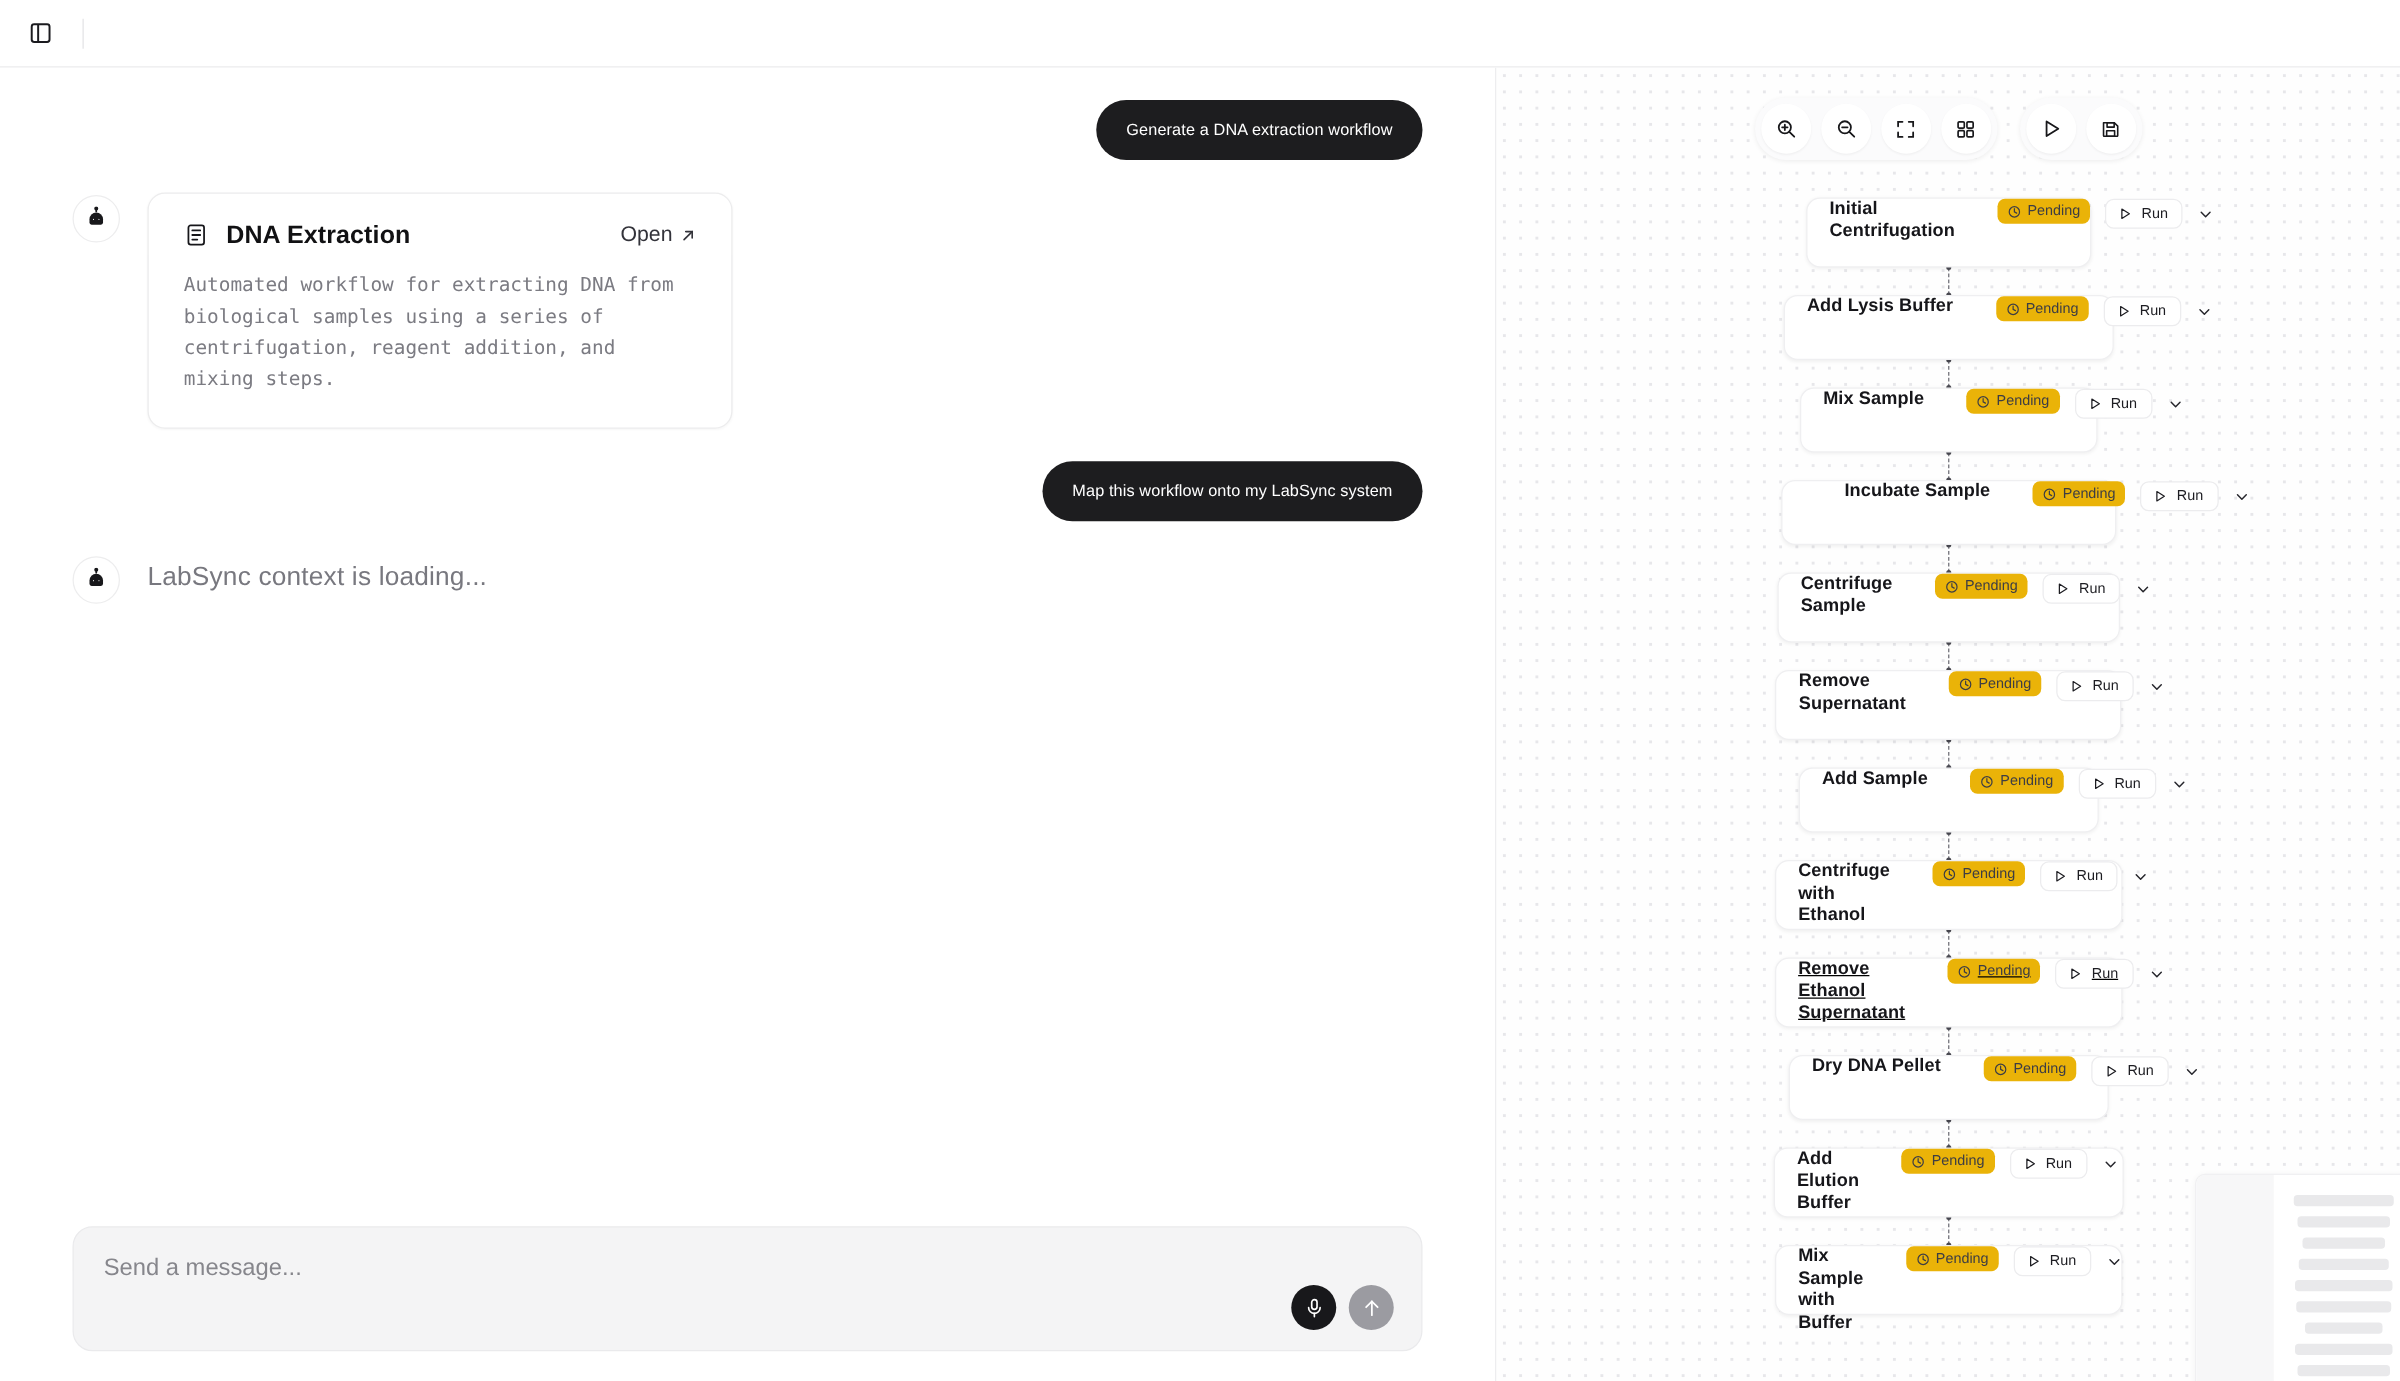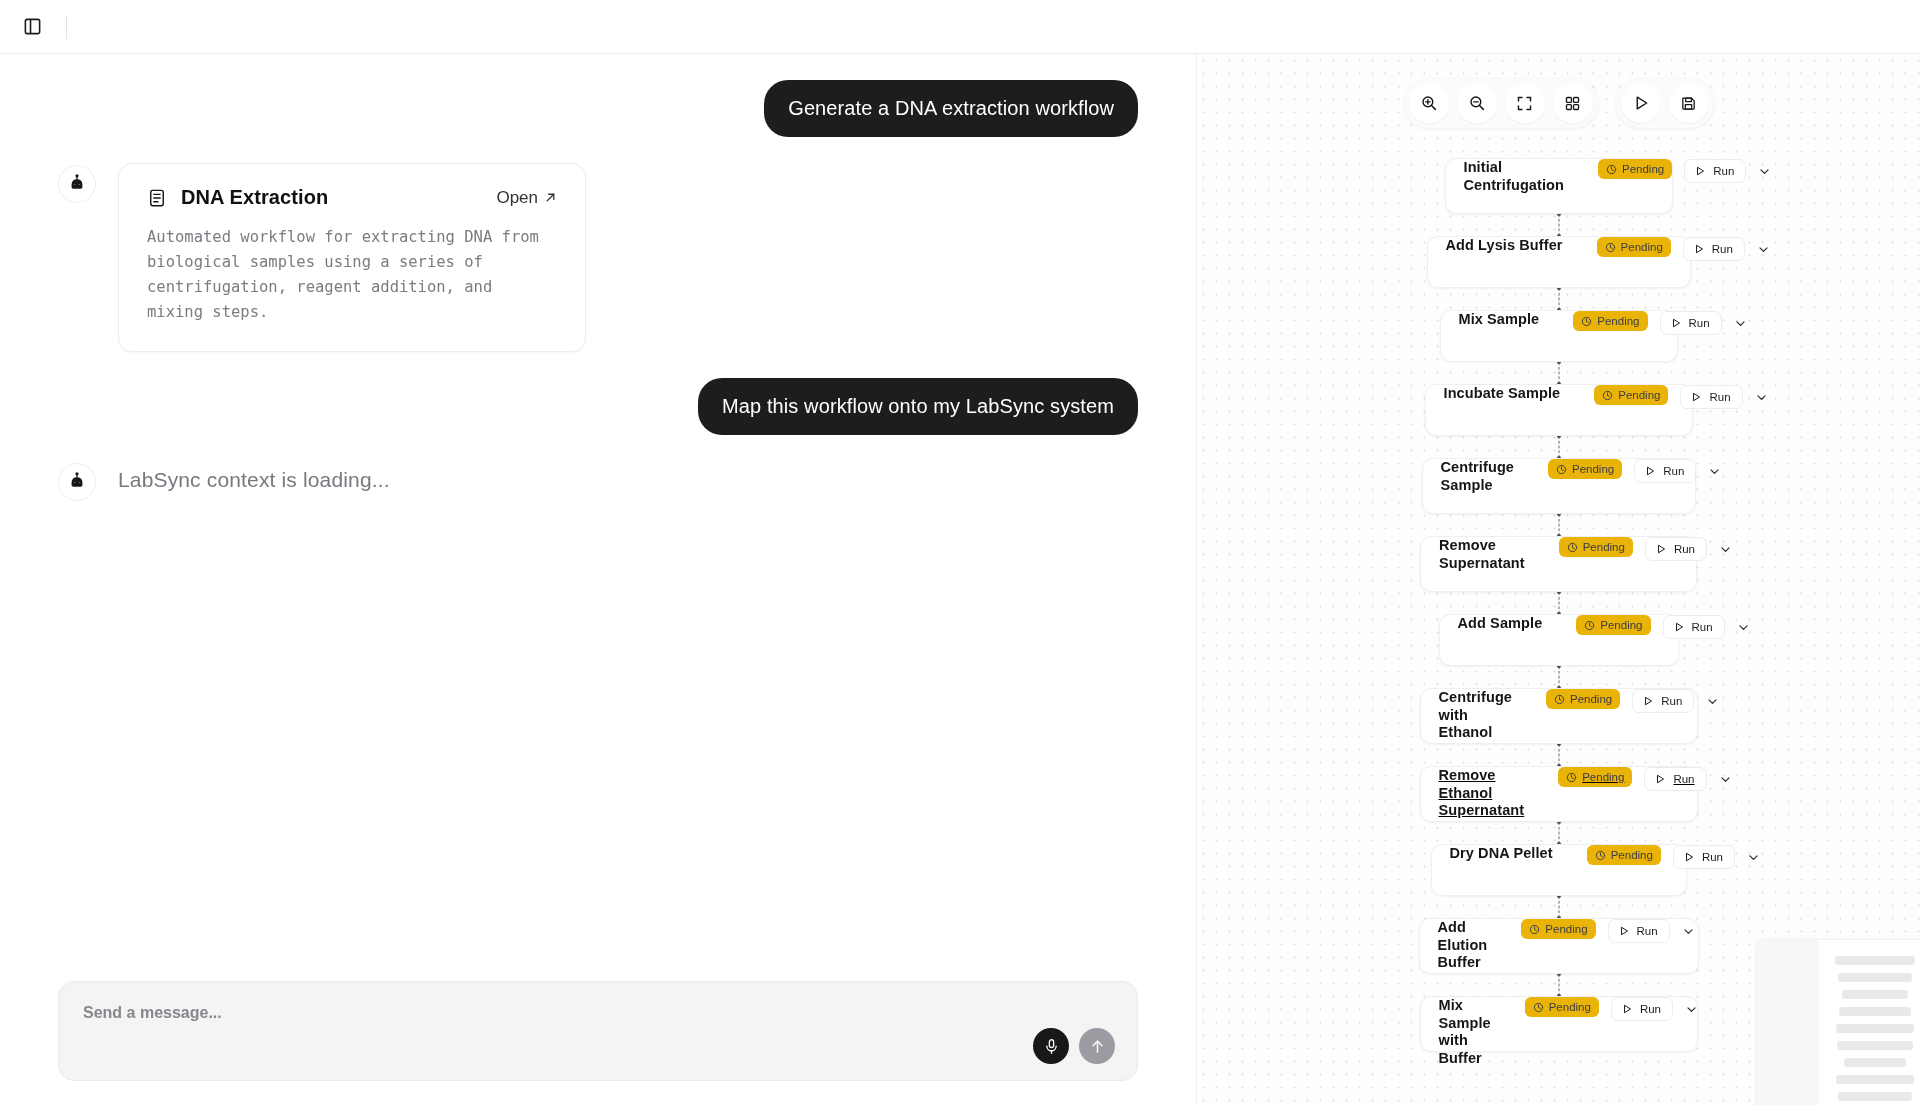--- a/index.html
+++ b/index.html
@@ -32,21 +32,21 @@
     position: absolute; top: 0; left: 0; right: 0; bottom: 165px;
     padding: 26px 58px 0 58px; overflow: hidden;
   }
 
   .row { display: flex; margin-bottom: 26px; }
   .row.user { justify-content: flex-end; }
   .row.bot { justify-content: flex-start; align-items: flex-start; }
 
   .bubble {
     background: #1d1d1f; color: #ffffff;
-    font-size: 20px; line-height: 1.35;
+    font-size: 13px; line-height: 1.35;
     padding: 15px 24px; border-radius: 24px;
     max-width: 760px; letter-spacing: .1px;
   }
 
   .avatar {
     width: 38px; height: 38px; min-width: 38px; border-radius: 50%;
     border: 1px solid #ededee; background: #ffffff;
     display: flex; align-items: center; justify-content: center;
     margin-right: 22px; margin-top: 2px;
   }
@@ -81,23 +81,22 @@
     position: absolute; left: 0; right: 0; bottom: 24px;
     padding: 0 58px;
   }
   .composer {
     position: relative; height: 100px; background: #f4f4f5;
     border: 1px solid #eaeaec; border-radius: 16px;
     padding: 22px 24px;
   }
   .composer-input {
     width: 100%; border: none; outline: none; background: transparent;
-    font-family: "Liberation Sans", sans-serif; font-size: 16px;
+    font-family: "Liberation Sans", sans-serif; font-size: 19px;
     color: #7f1d1d;
-    font-weight: bold;
   }
   .composer-input::placeholder { color: #86868c; }
   .composer-actions {
     position: absolute; right: 22px; bottom: 16px;
     display: flex; align-items: center; gap: 10px;
   }
   .circ-btn {
     width: 36px; height: 36px; border-radius: 50%;
     display: flex; align-items: center; justify-content: center;
     cursor: pointer; border: none;
@@ -416,21 +415,21 @@
               <polyline points="5.5,9 12,15.5 18.5,9"></polyline>
             </svg>
           </div>
         </div>
         <div class="connector" style="top: 52px; height: 22px;"></div>
         <div class="conn-dot" style="top: 50px;"></div>
         <div class="conn-dot" style="top: 72px;"></div>
       </div>
       <div class="node-slot" style="margin-bottom: 22px;">
         <div class="node" style="width: 268px;">
-          <div class="node-title" style="white-space: nowrap;">Incubate Sample</div>
+          <div class="node-title" style="white-space: nowrap; margin-left: 32px;">Incubate Sample</div>
           <div class="node-spacer"></div>
           <div class="badge">
             <svg width="11" height="11" viewBox="0 0 24 24" fill="none" stroke="#3d3d44" stroke-width="2.1" stroke-linecap="round">
               <circle cx="12" cy="12" r="9"></circle>
               <polyline points="12,6.5 12,12 16,14.2"></polyline>
             </svg>
             <span>Pending</span>
           </div>
           <div class="run-btn">
             <svg width="12" height="12" viewBox="0 0 24 24" fill="none" stroke="#1d1d22" stroke-width="2" stroke-linejoin="round">

